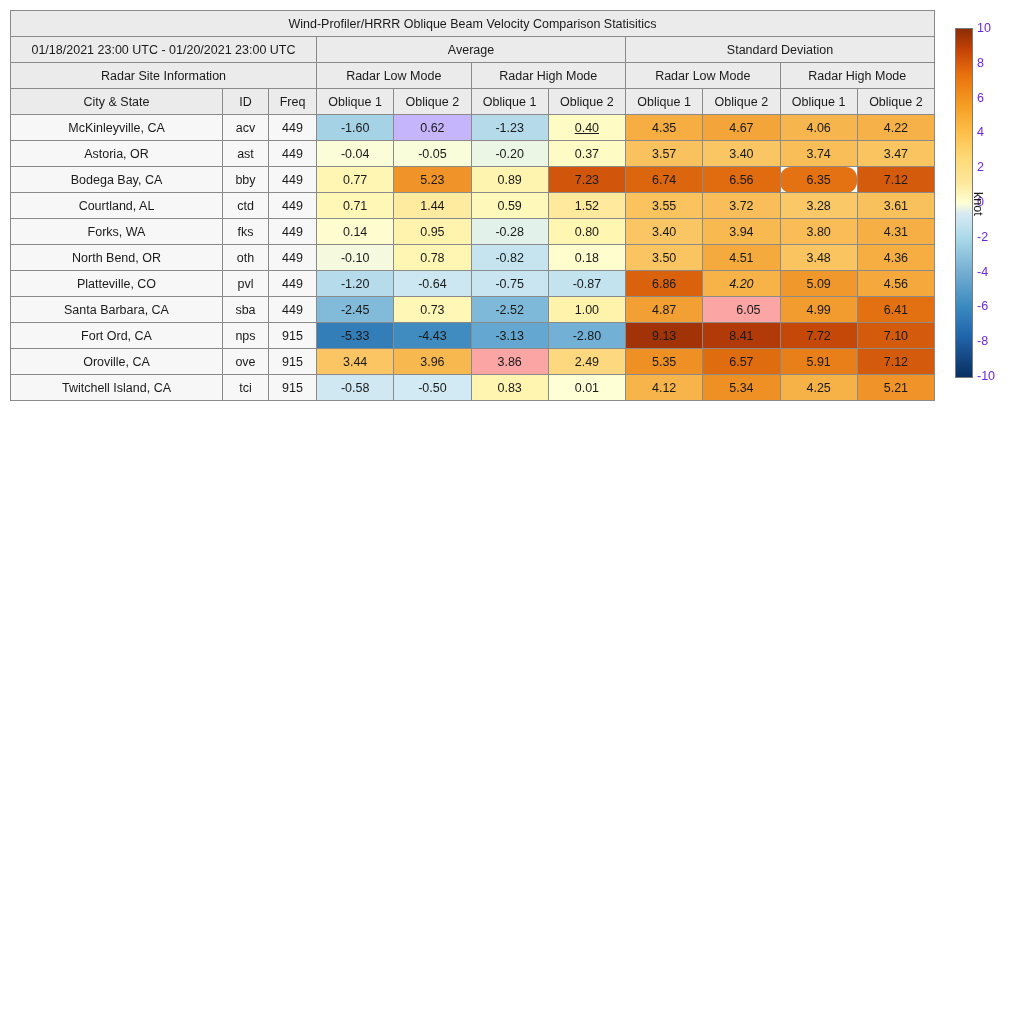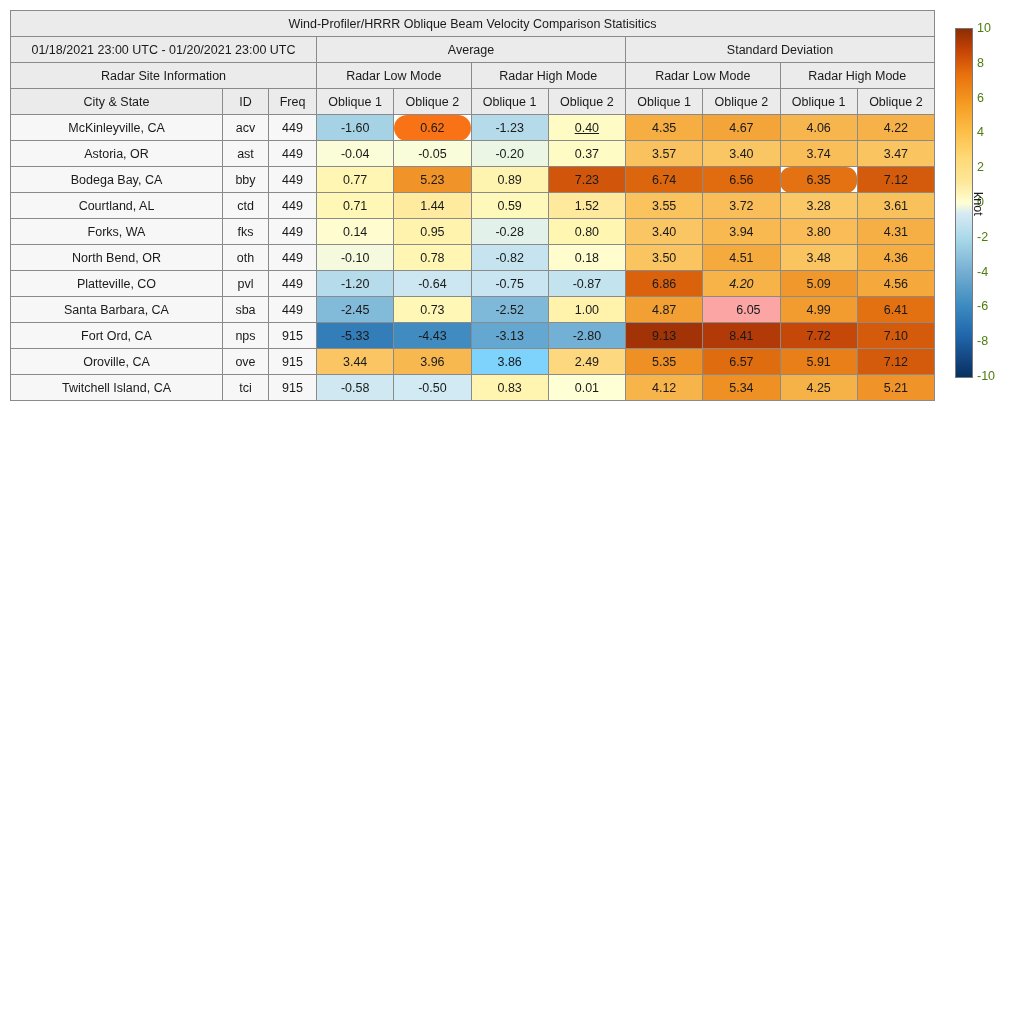--- a/index.html
+++ b/index.html
@@ -90,21 +90,21 @@
       #f59e24 78%,
       #e8700d 87%,
       #c44206 94%,
       #8c2d04 100%
     );
   }
   .cb-tick {
     position: absolute;
     left: 22px;
     font-size: 12.5px;
-    color: #4d7c0f;
+    color: #6d28d9;
     transform: translateY(-50%);
     white-space: nowrap;
   }
   #cb-label {
     position: absolute;
     left: 985px;
     top: 192px;
     font-size: 12.5px;
     color: #1a1a1a;
     transform: rotate(90deg);
@@ -159,21 +159,21 @@
           <td class="hdr">Oblique 1</td>
           <td class="hdr">Oblique 2</td>
           <td class="hdr">Oblique 1</td>
           <td class="hdr">Oblique 2</td>
         </tr>
       <tr>
             <td class="site">McKinleyville, CA</td>
             <td class="site">acv</td>
             <td class="site">449</td>
             <td class="val" style="background: rgb(166, 210, 230);">-1.60</td>
-            <td class="val" style="background: #f97316; border-radius: 13px;">0.62</td>
+            <td class="val" style="background: #c4b5fd;">0.62</td>
             <td class="val" style="background: rgb(181, 219, 235);">-1.23</td>
             <td class="val" style="background: rgb(255, 251, 196); text-decoration: underline;">0.40</td>
             <td class="val" style="background: rgb(246, 174, 67);">4.35</td>
             <td class="val" style="background: rgb(244, 165, 57);">4.67</td>
             <td class="val" style="background: rgb(247, 181, 77);">4.06</td>
             <td class="val" style="background: rgb(246, 177, 72);">4.22</td>
           </tr>
           <tr>
             <td class="site">Astoria, OR</td>
             <td class="site">ast</td>
@@ -277,21 +277,21 @@
             <td class="val" style="background: rgb(178, 57, 8);">8.41</td>
             <td class="val" style="background: rgb(197, 72, 9);">7.72</td>
             <td class="val" style="background: rgb(212, 90, 12);">7.10</td>
           </tr>
           <tr>
             <td class="site">Oroville, CA</td>
             <td class="site">ove</td>
             <td class="site">915</td>
             <td class="val" style="background: rgb(250, 197, 98);">3.44</td>
             <td class="val" style="background: rgb(248, 184, 80);">3.96</td>
-            <td class="val" style="background: #7dd3fc;">3.86</td>
+            <td class="val" style="background: #fca5a5;">3.86</td>
             <td class="val" style="background: rgb(253, 216, 126);">2.49</td>
             <td class="val" style="background: rgb(239, 144, 37);">5.35</td>
             <td class="val" style="background: rgb(224, 108, 16);">6.57</td>
             <td class="val" style="background: rgb(233, 127, 25);">5.91</td>
             <td class="val" style="background: rgb(212, 90, 12);">7.12</td>
           </tr>
           <tr>
             <td class="site">Twitchell Island, CA</td>
             <td class="site">tci</td>
             <td class="site">915</td>

